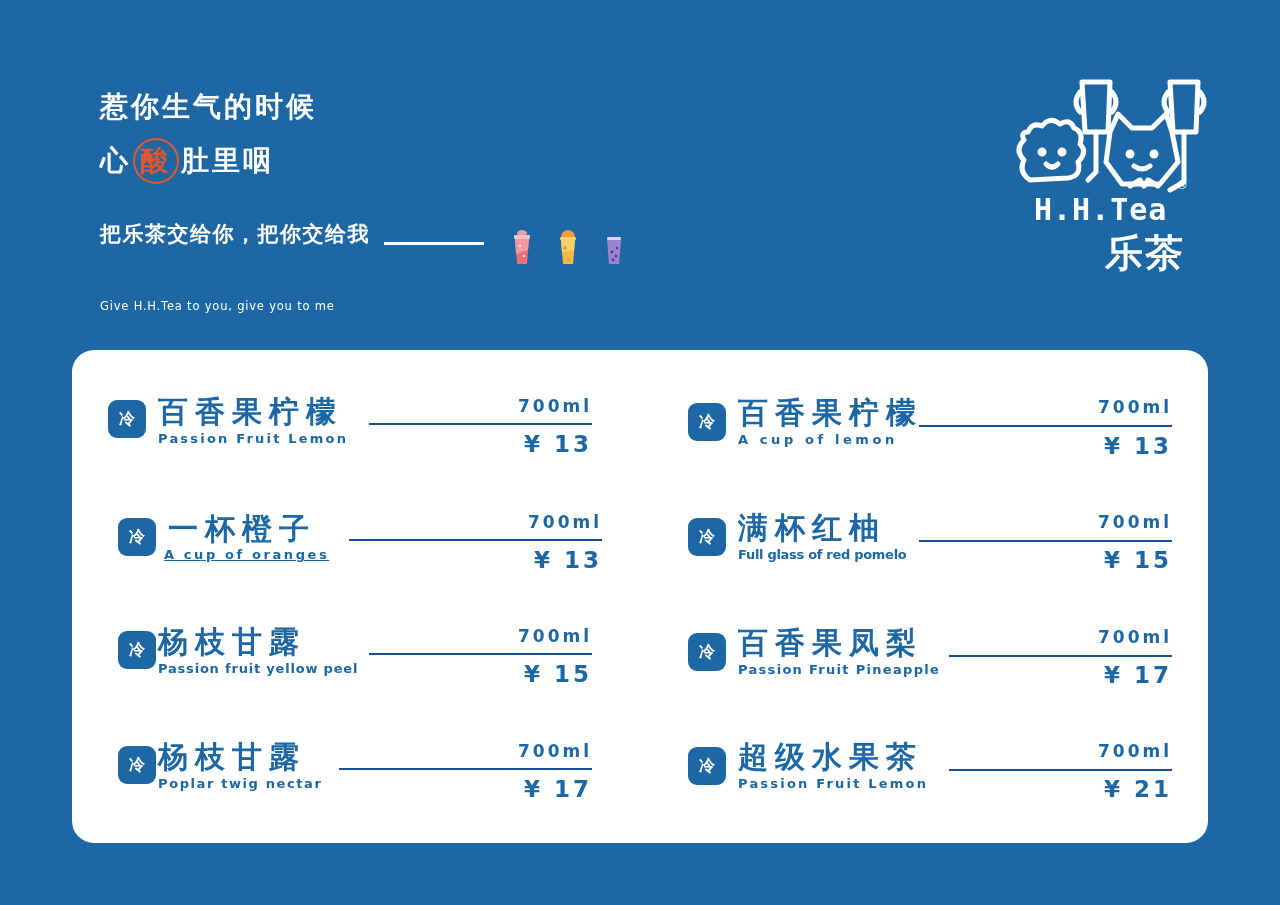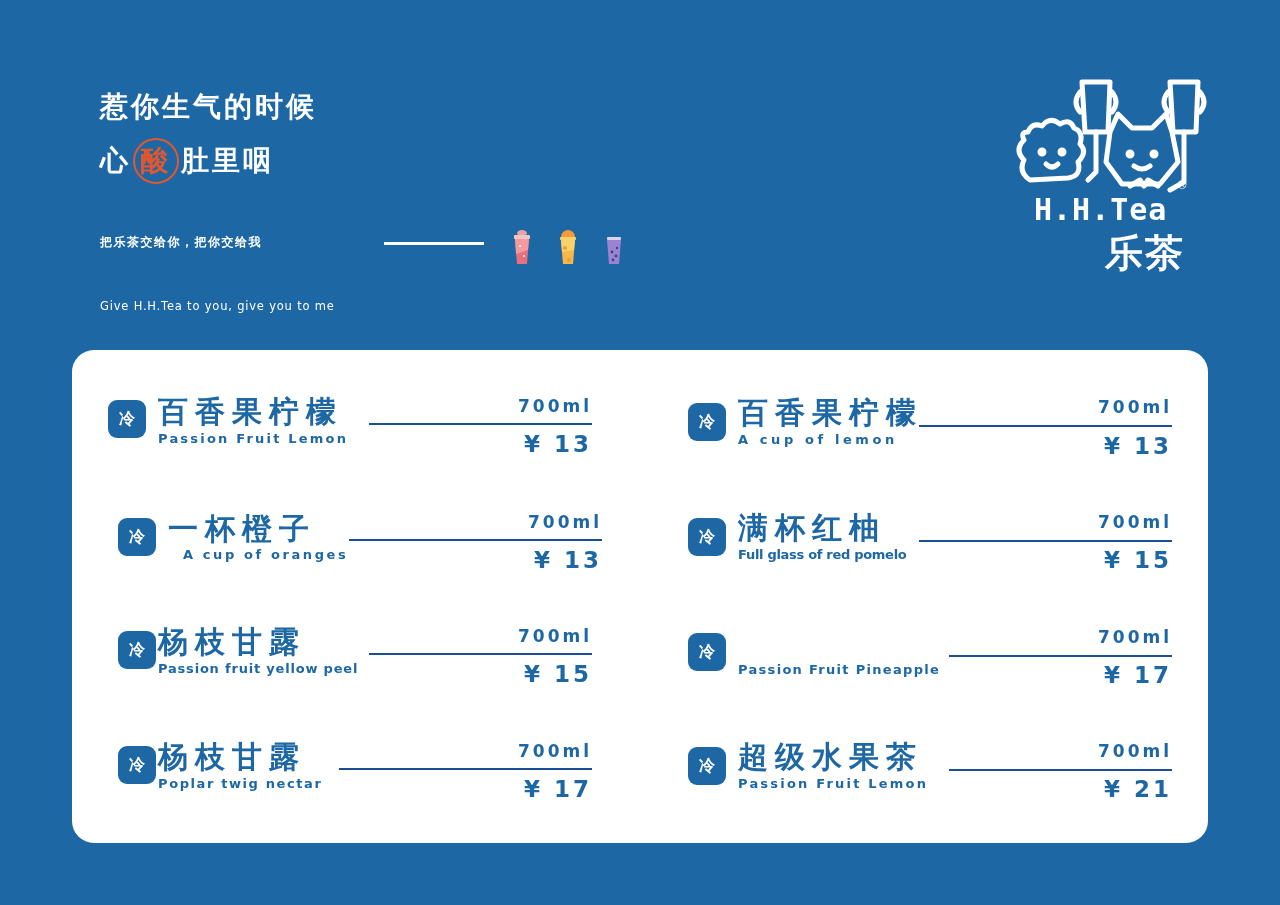--- a/index.html
+++ b/index.html
@@ -11,21 +11,21 @@
       font-family: "DejaVu Sans", "Liberation Sans", sans-serif;
     }
     .slogan { position: absolute; left: 100px; color: #fff; font-weight: bold; font-size: 28px; letter-spacing: 3px; }
     .slogan.l1 { top: 88px; }
     .slogan.l2 { top: 138px; display: flex; align-items: center; }
     .circ {
       display: inline-flex; align-items: center; justify-content: center;
       width: 46px; height: 46px; border: 2px solid #e4572e; border-radius: 50%;
       color: #e4572e; margin: 0 2px; box-sizing: border-box; font-size: 28px;
     }
-    .tag-cn { position: absolute; left: 100px; top: 234px; color: #fff; font-size: 12px; letter-spacing: 1.5px; font-weight: bold; }
+    .tag-cn { position: absolute; left: 100px; top: 220px; color: #fff; font-size: 21px; letter-spacing: 1.5px; font-weight: bold; }
     .tag-en { position: absolute; left: 100px; top: 259px; color: #fff; font-size: 11.5px; letter-spacing: 0.8px; margin-top: 40px; }
     .tag-line { position: absolute; left: 384px; top: 242px; width: 100px; height: 3px; background: #fff; }
     .cups { position: absolute; left: 512px; top: 228px; display: flex; gap: 26px; }
     .logo { position: absolute; left: 1010px; top: 72px; width: 200px; height: 210px; }
     .logo-text { position: absolute; left: 1034px; top: 192px; color: #fff; font-weight: bold; font-size: 30px; letter-spacing: 1px; font-family: "DejaVu Sans Mono", monospace; }
     .logo-cn { position: absolute; left: 1066px; top: 228px; color: #fff; font-weight: bold; font-size: 38px; letter-spacing: 2px; margin-left: 39px; }
     .reg { position: absolute; left: 1176px; top: 178px; color: #fff; font-size: 12px; }
 
     .card {
       position: absolute; left: 72px; top: 350px; width: 1136px; height: 493px;
@@ -116,21 +116,21 @@
     <div class="name-cn" style="left:86px;top:2px;">百香果柠檬</div>
     <div class="name-en" style="left:86px;top:41px;letter-spacing:2.2px;">Passion Fruit Lemon</div>
     <div class="rule" style="left:297px;top:33px;width:223px;"></div>
     <div class="vol" style="right:20px;top:6px;">700ml</div>
     <div class="price" style="right:20px;top:41px;">¥ 13</div>
   </div>
 
   <div class="item" style="left:0;top:156px;width:540px;">
     <div class="badge" style="left:46px;top:12px;">冷</div>
     <div class="name-cn" style="left:96px;top:3px;">一杯橙子</div>
-    <div class="name-en" style="left:111px;top:41px;letter-spacing:2.6px;">A cup of oranges</div>
+    <div class="name-en" style="left:92px;top:41px;letter-spacing:2.6px;text-decoration:underline;">A cup of oranges</div>
     <div class="rule" style="left:277px;top:33px;width:253px;"></div>
     <div class="vol" style="right:10px;top:6px;">700ml</div>
     <div class="price" style="right:10px;top:41px;">¥ 13</div>
   </div>
 
   <div class="item" style="left:0;top:270px;width:540px;">
     <div class="badge" style="left:46px;top:11px;">冷</div>
     <div class="name-cn" style="left:86px;top:2px;">杨枝甘露</div>
     <div class="name-en" style="left:86px;top:41px;letter-spacing:0.8px;">Passion fruit yellow peel</div>
     <div class="rule" style="left:297px;top:33px;width:223px;"></div>
@@ -160,20 +160,21 @@
     <div class="badge" style="left:36px;top:12px;">冷</div>
     <div class="name-cn" style="left:86px;top:2px;">满杯红柚</div>
     <div class="name-en" style="left:86px;top:41px;letter-spacing:-0.3px;">Full glass of red pomelo</div>
     <div class="rule" style="left:267px;top:34px;width:253px;"></div>
     <div class="vol" style="right:0;top:6px;">700ml</div>
     <div class="price" style="right:0;top:41px;">¥ 15</div>
   </div>
 
   <div class="item" style="left:580px;top:271px;width:520px;">
     <div class="badge" style="left:36px;top:12px;">冷</div>
+    <div class="name-cn" style="left:86px;top:2px;">百香果凤梨</div>
     <div class="name-en" style="left:86px;top:41px;letter-spacing:1.3px;">Passion Fruit Pineapple</div>
     <div class="rule" style="left:297px;top:34px;width:223px;"></div>
     <div class="vol" style="right:0;top:6px;">700ml</div>
     <div class="price" style="right:0;top:41px;">¥ 17</div>
   </div>
 
   <div class="item" style="left:580px;top:385px;width:520px;">
     <div class="badge" style="left:36px;top:12px;">冷</div>
     <div class="name-cn" style="left:86px;top:2px;">超级水果茶</div>
     <div class="name-en" style="left:86px;top:41px;letter-spacing:2.2px;">Passion Fruit Lemon</div>

